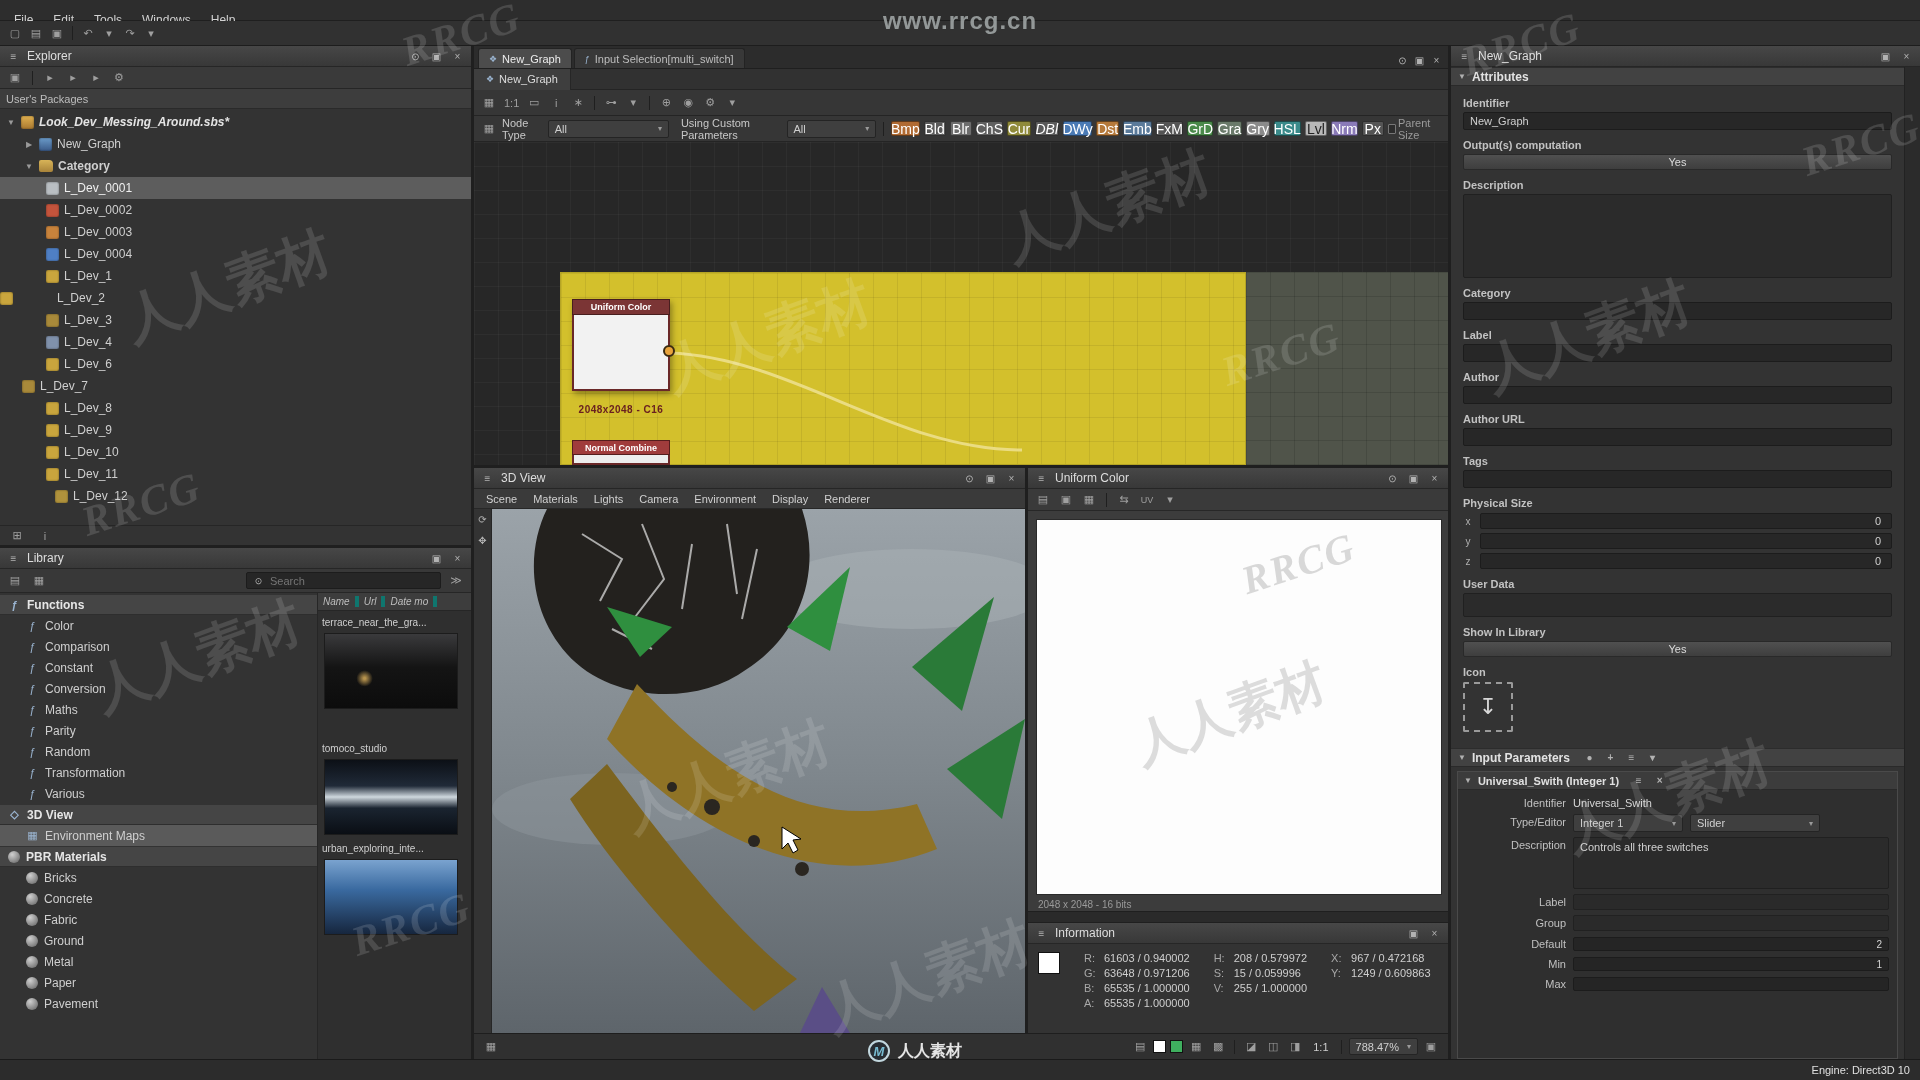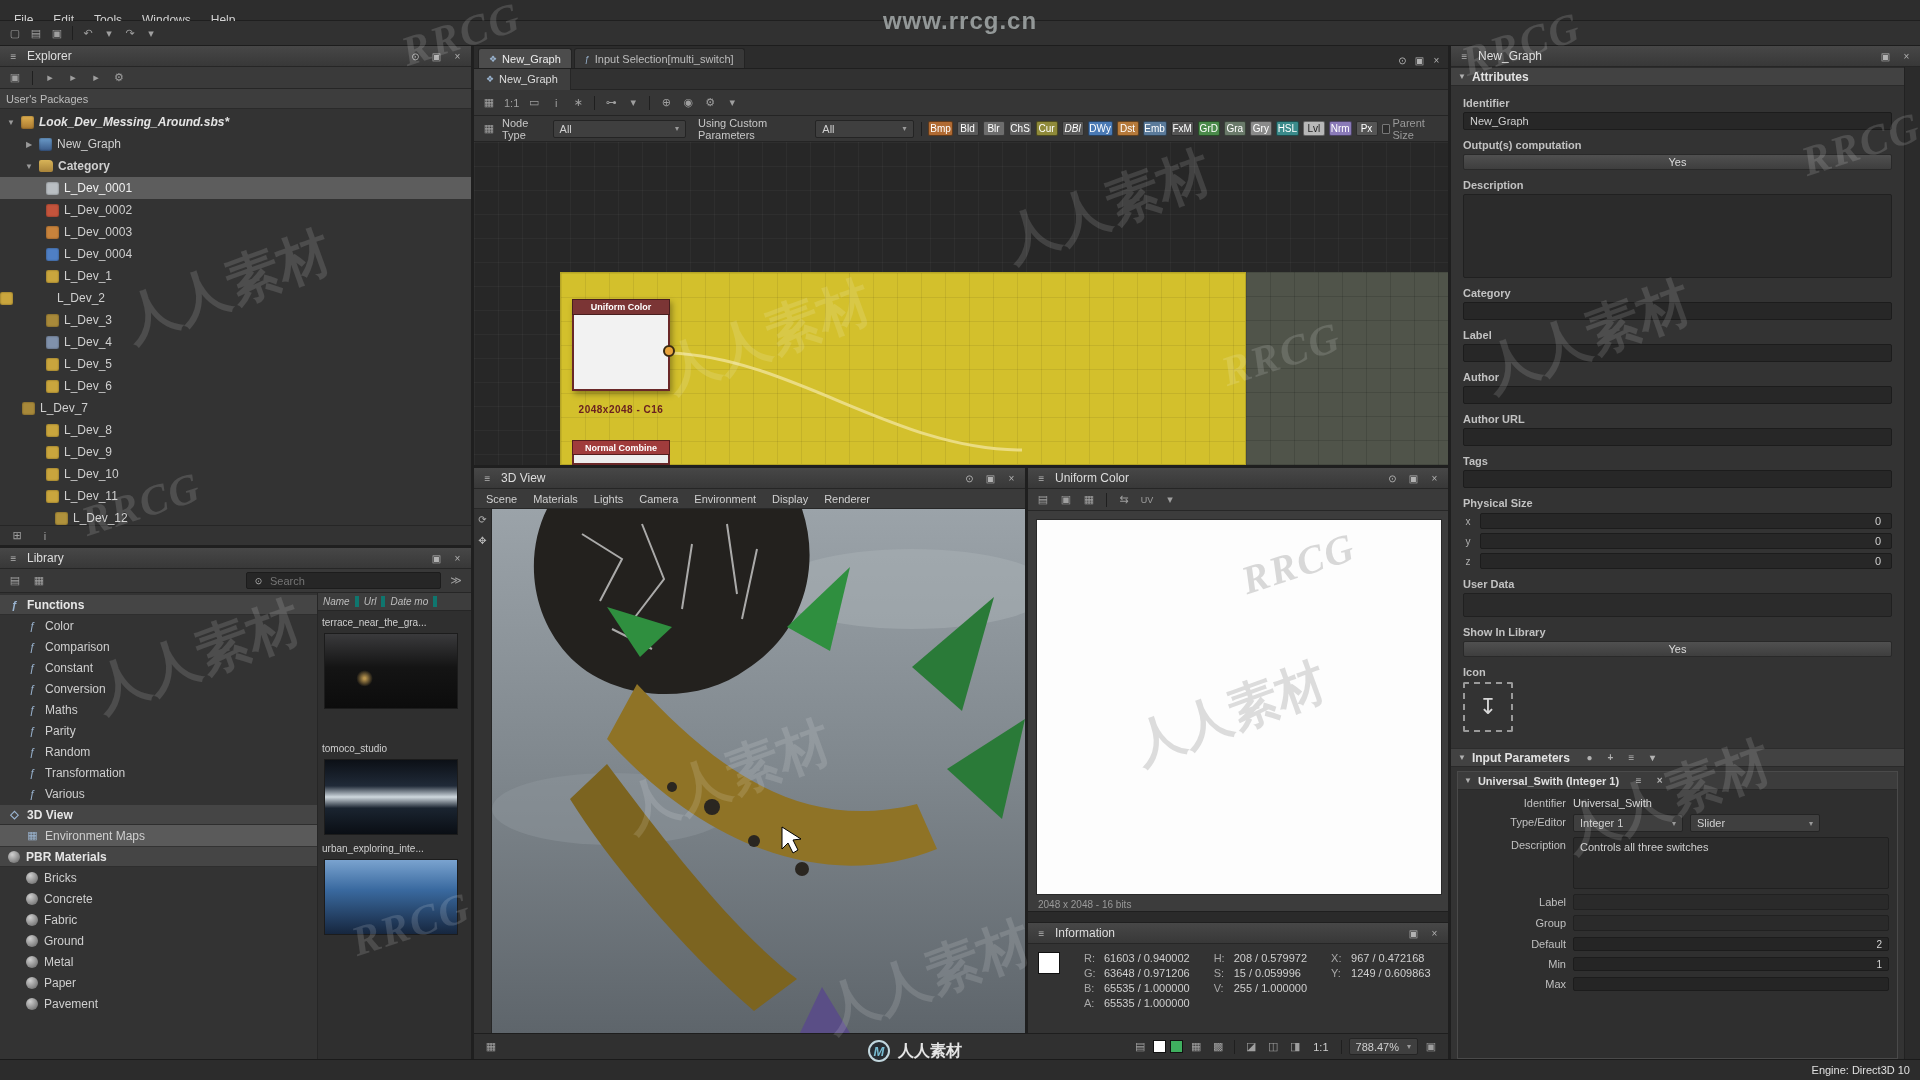--- a/index.html
+++ b/index.html
@@ -60,21 +60,21 @@
 .graph-tabs{height:23px;flex:none;background:#2c2c2c;display:flex;align-items:flex-end;padding:0 4px;gap:2px;border-bottom:1px solid #1f1f1f;}
 .gtab{height:20px;display:flex;align-items:center;gap:5px;padding:0 10px;font-size:11px;background:#383838;color:#bdbdbd;border:1px solid #232323;border-bottom:none;border-radius:3px 3px 0 0;}
 .gtab.active{background:#4c4c4c;color:#ececec;}
 .gicon{font-size:9px;color:#9ab4d0;}
 .graph-subtabs{height:21px;flex:none;background:#313131;display:flex;align-items:center;border-bottom:1px solid #242424;}
 .gsub{display:flex;align-items:center;gap:5px;height:21px;padding:0 12px;background:#3e3e3e;font-size:11px;color:#dcdcdc;border-right:1px solid #262626;}
 .graph-tb{height:26px;flex:none;background:#363636;border-bottom:1px solid #242424;display:flex;align-items:center;gap:4px;padding:0 6px;font-size:11px;}
 .dropdown{height:18px;background:#3f3f3f;border:1px solid #242424;border-radius:2px;display:flex;align-items:center;justify-content:space-between;padding:0 6px;font-size:11px;color:#cfcfcf;gap:8px;}
 .caret{font-size:8px;color:#9a9a9a;}
 .chip{height:15px;min-width:22px;padding:0 2px;border-radius:2px;display:flex;align-items:center;justify-content:center;font-size:9px;color:#fff;border:1px solid rgba(0,0,0,.45);}
-.chip span{font-size:10px;}
+.chip span{font-size:14px;}
 .checkbox{width:10px;height:10px;border:1px solid #777;background:#2c2c2c;border-radius:1px;}
 .graph-canvas{flex:1;position:relative;background:#272727;overflow:hidden;background-image:linear-gradient(rgba(255,255,255,.03) 1px,transparent 1px),linear-gradient(90deg,rgba(255,255,255,.03) 1px,transparent 1px);background-size:24px 24px;}
 .area-yellow{position:absolute;left:86px;top:130px;width:686px;height:193px;background:#d3c02c;background-image:linear-gradient(rgba(0,0,0,.07) 1px,transparent 1px),linear-gradient(90deg,rgba(0,0,0,.07) 1px,transparent 1px);background-size:24px 24px;border:1px solid #b5a424;}
 .area-green{position:absolute;left:772px;top:130px;width:202px;height:193px;background:#50544a;background-image:linear-gradient(rgba(0,0,0,.12) 1px,transparent 1px),linear-gradient(90deg,rgba(0,0,0,.12) 1px,transparent 1px);background-size:24px 24px;}
 .wire-svg{position:absolute;left:0;top:0;width:974px;height:323px;pointer-events:none;}
 .gnode{position:absolute;left:98px;top:157px;width:98px;box-shadow:2px 3px 6px rgba(0,0,0,.35);}
 .gnode-header{height:16px;background:#7b3535;border:1px solid #481e1e;color:#fff;font-size:9px;font-weight:bold;display:flex;align-items:center;justify-content:center;}
 .gnode-body{height:76px;background:#f2f2f2;border:2px solid #6a2828;border-top:none;position:relative;}
 .gnode-out{position:absolute;right:-7px;top:50%;margin-top:-7px;width:12px;height:12px;border-radius:50%;border:2px solid #3a2a10;}
 .gnode-meta{position:absolute;left:72px;top:262px;width:150px;text-align:center;color:#6a2020;font-weight:bold;font-size:10px;letter-spacing:.5px;}
@@ -232,24 +232,20 @@
               <span class="sicon" style="background: rgb(201, 165, 61);"></span>
               <span>L_Dev_2</span>
             </div>
           <div class="trow" style="padding-left:46px;">
               <span class="sicon" style="background: rgb(168, 137, 58);"></span>
               <span>L_Dev_3</span>
             </div>
           <div class="trow" style="padding-left:46px;">
               <span class="sicon" style="background: rgb(128, 145, 171);"></span>
               <span>L_Dev_4</span>
-            </div>
-          <div class="trow" style="padding-left:46px;">
-              <span class="sicon" style="background: rgb(201, 165, 61);"></span>
-              <span>L_Dev_5</span>
             </div>
           <div class="trow" style="padding-left:46px;">
               <span class="sicon" style="background: rgb(201, 165, 61);"></span>
               <span>L_Dev_6</span>
             </div>
           <div class="trow" style="padding-left:22px;">
               <span class="sicon" style="background: rgb(168, 137, 58);"></span>
               <span>L_Dev_7</span>
             </div>
           <div class="trow" style="padding-left:46px;">

